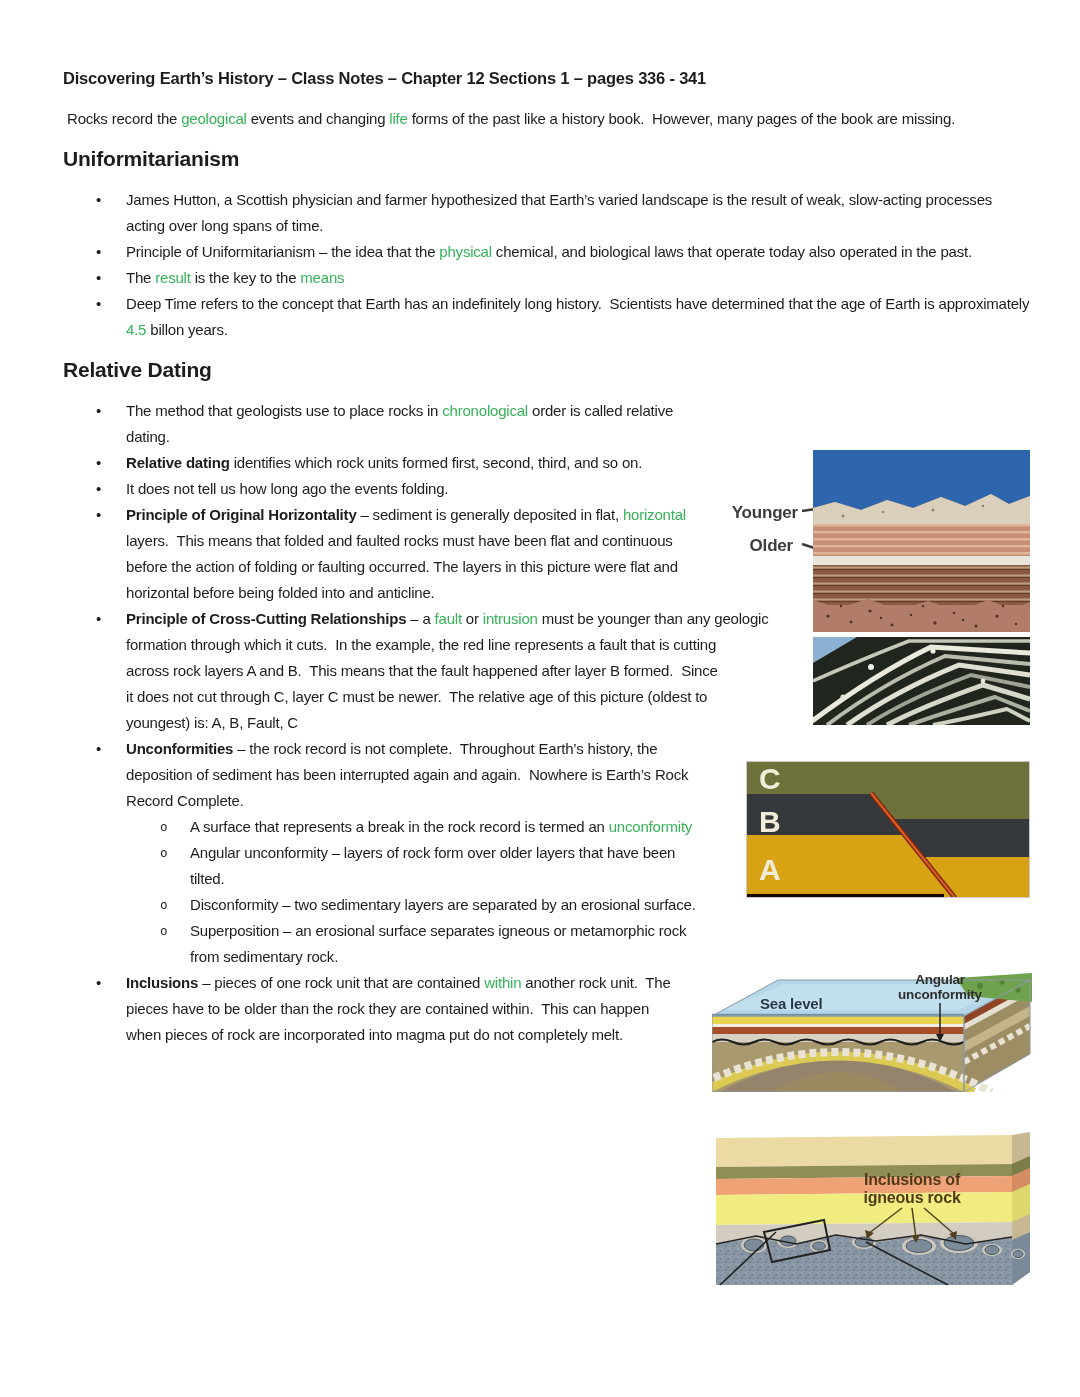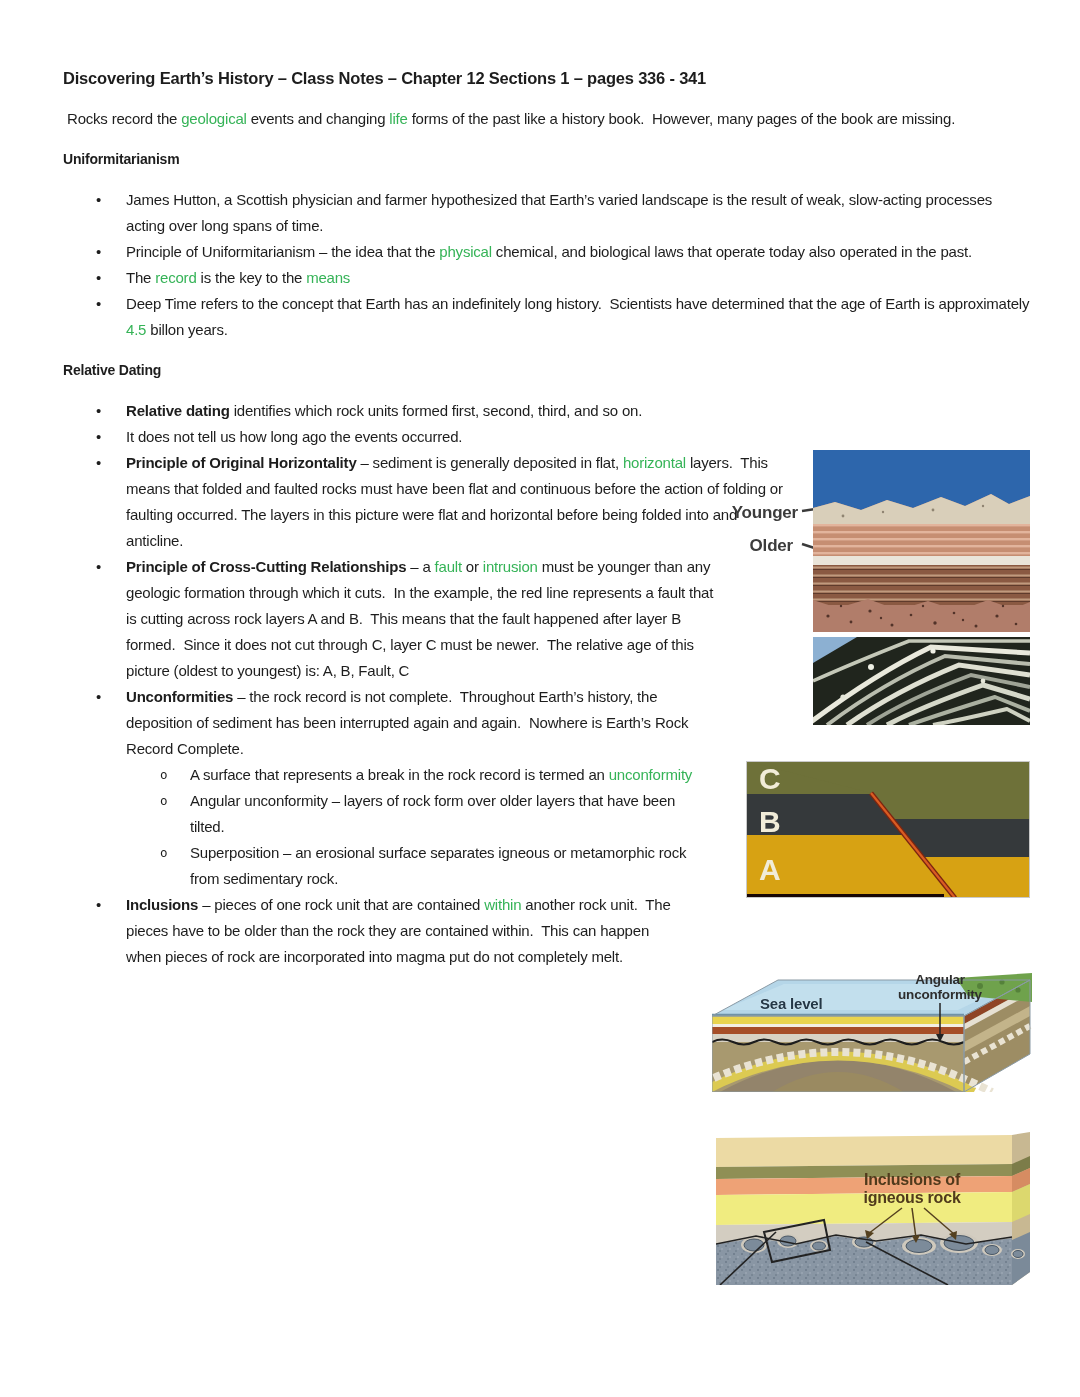--- a/index.html
+++ b/index.html
@@ -11,21 +11,21 @@
     font-family:"Liberation Sans",sans-serif;
     color:#1d1d1d;
     font-size:15px;
     line-height:26px;
     letter-spacing:-0.2px;
     overflow:hidden;
   }
   .content{padding:66px 50px 0 63px;}
   .doc-title{font-weight:700;font-size:16.5px;line-height:24px;margin:0 0 16px;white-space:pre-wrap;}
   .para{margin:0 4px 15px;white-space:pre-wrap;}
-  h2.heading{font-size:14px;line-height:24px;font-weight:700;margin:12px 0 16px;}
+  h2.heading{font-size:21px;line-height:24px;font-weight:700;margin:12px 0 16px;}
   .blist{margin:0 0 15px;}
   .b1{position:relative;padding-left:63px;white-space:pre-wrap;}
   .b1::before{content:"\2022";position:absolute;left:33px;top:0;}
   .b2{position:relative;padding-left:127px;white-space:pre-wrap;}
   .b2::before{content:"o";position:absolute;left:97px;top:0;font-family:"DejaVu Sans Mono",monospace;font-size:12.5px;}
   .seg-b{font-weight:700;}
   .seg-g{color:var(--green,#35b357);}
   .seg-i{margin-top:44px;}
   
   .sp{float:right;clear:right;}
@@ -45,34 +45,36 @@
 
     <div class="doc-title">Discovering Earth’s History – Class Notes – Chapter 12 Sections 1 – pages 336 - 341</div>
 
     <p class="para"><span>Rocks record the </span><span class="seg-g">geological</span><span> events and changing </span><span class="seg-g">life</span><span> forms of the past like a history book.  However, many pages of the book are missing.</span></p>
 
     <h2 class="heading">Uniformitarianism</h2>
 
     <div class="blist">
       <div class="b1"><span>James Hutton, a Scottish physician and farmer hypothesized that Earth’s varied landscape is the result of weak, slow-acting processes acting over long spans of time.</span></div>
       <div class="b1"><span>Principle of Uniformitarianism – the idea that the </span><span class="seg-g">physical</span><span> chemical, and biological laws that operate today also operated in the past.</span></div>
-      <div class="b1"><span>The </span><span class="seg-g">record</span><span> is the key to the </span><span class="seg-g">means</span></div>
+      <div class="b1"><span>The </span><span class="seg-g">result</span><span> is the key to the </span><span class="seg-g">means</span></div>
       <div class="b1"><span>Deep Time refers to the concept that Earth has an indefinitely long history.  Scientists have determined that the age of Earth is approximately </span><span class="seg-g">4.5</span><span> billon years.</span></div>
     </div>
 
     <h2 class="heading">Relative Dating</h2>
 
     <div class="blist">
+      <div class="b1"><span class="sp sp-r1"></span><span><span>The method that geologists use to place rocks in </span><span class="seg-g">chronological</span><span> order is called relative dating.</span></span></div>
       <div class="b1"><span class="seg-b">Relative dating</span><span> identifies which rock units formed first, second, third, and so on.</span></div>
-      <div class="b1"><span>It does not tell us how long ago the events occurred.</span></div>
+      <div class="b1"><span>It does not tell us how long ago the events folding.</span></div>
       <div class="b1"><span class="sp sp-r5"></span><span><span class="seg-b">Principle of Original Horizontality</span><span> – sediment is generally deposited in flat, </span><span class="seg-g">horizontal</span><span> layers.  This means that folded and faulted rocks must have been flat and continuous before the action of folding or faulting occurred. The layers in this picture were flat and horizontal before being folded into and anticline.</span></span></div>
       <div class="b1"><span class="sp sp-r6"></span><span><span class="seg-b">Principle of Cross-Cutting Relationships</span><span> – a </span><span class="seg-g">fault</span><span> or </span><span class="seg-g">intrusion</span><span> must be younger than any geologic formation through which it cuts.  In the example, the red line represents a fault that is cutting across rock layers A and B.  This means that the fault happened after layer B formed.  Since it does not cut through C, layer C must be newer.  The relative age of this picture (oldest to youngest) is: A, B, Fault, C</span></span></div>
       <div class="b1"><span><span class="seg-b">Unconformities</span><span> – the rock record is not complete.  Throughout Earth’s history, the deposition of sediment has </span></span><span class="sp sp-r7"></span><span><span>been interrupted again and again.  Nowhere is Earth’s Rock Record Complete.</span></span></div>
       <div class="b2"><span>A surface that represents a break in the rock record is termed an </span><span class="seg-g">unconformity</span></div>
       <div class="b2"><span class="seg-i">Angular unconformity</span><span> – layers of rock form over older layers that have been tilted.</span></div>
+      <div class="b2"><span class="seg-i">Disconformity</span><span> – two sedimentary layers are separated by an erosional surface.</span></div>
       <div class="b2"><span class="sp sp-d"></span><span><span class="seg-i">Superposition</span><span> – an erosional surface separates igneous or metamorphic rock from sedimentary rock.</span></span></div>
       <div class="b1"><span class="seg-b">Inclusions</span><span> – pieces of one rock unit that are contained </span><span class="seg-g">within</span><span> another rock unit.  The pieces have to be older than the rock they are contained within.  This can happen when pieces of rock are incorporated into magma put do not completely melt.</span></div>
     </div>
   </div>
 
   <div class="fig" style="left:700px;top:450px;width:330px;height:182px;">
     <svg width="330" height="182">
       <defs>
         <pattern id="pSalmon" width="217" height="7" patternUnits="userSpaceOnUse">
           <rect width="217" height="7" fill="#c68e72"></rect>

